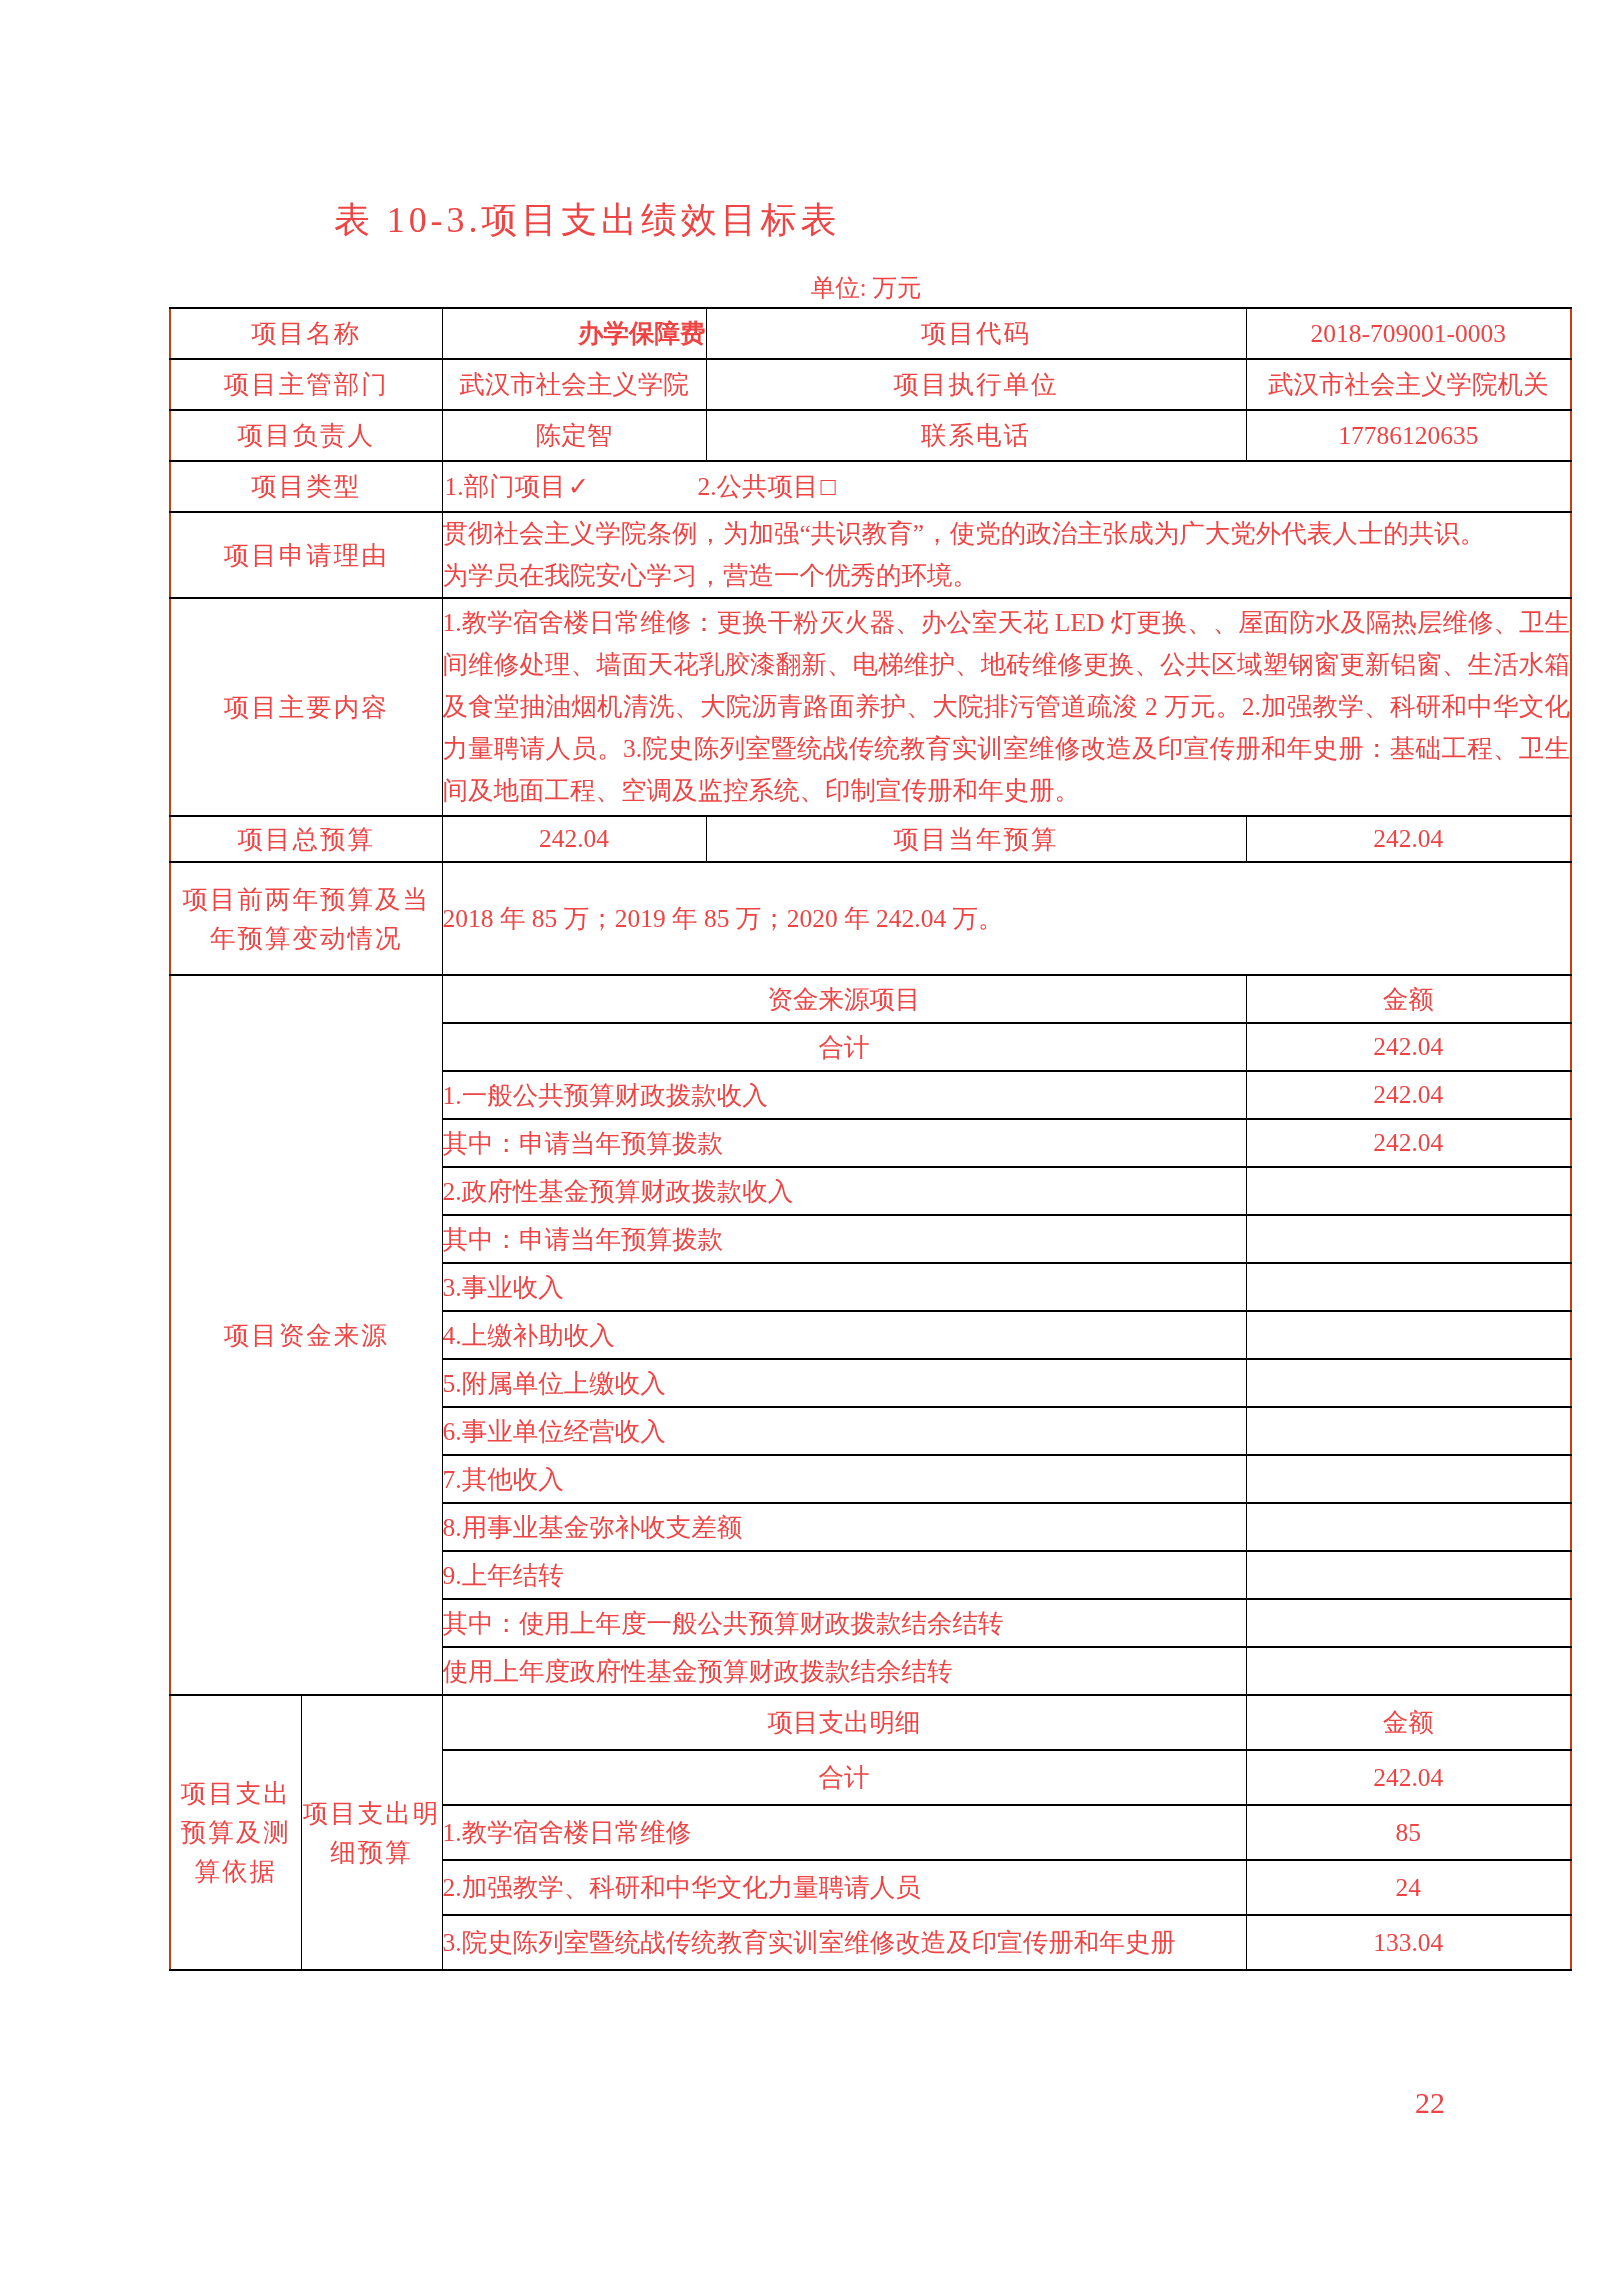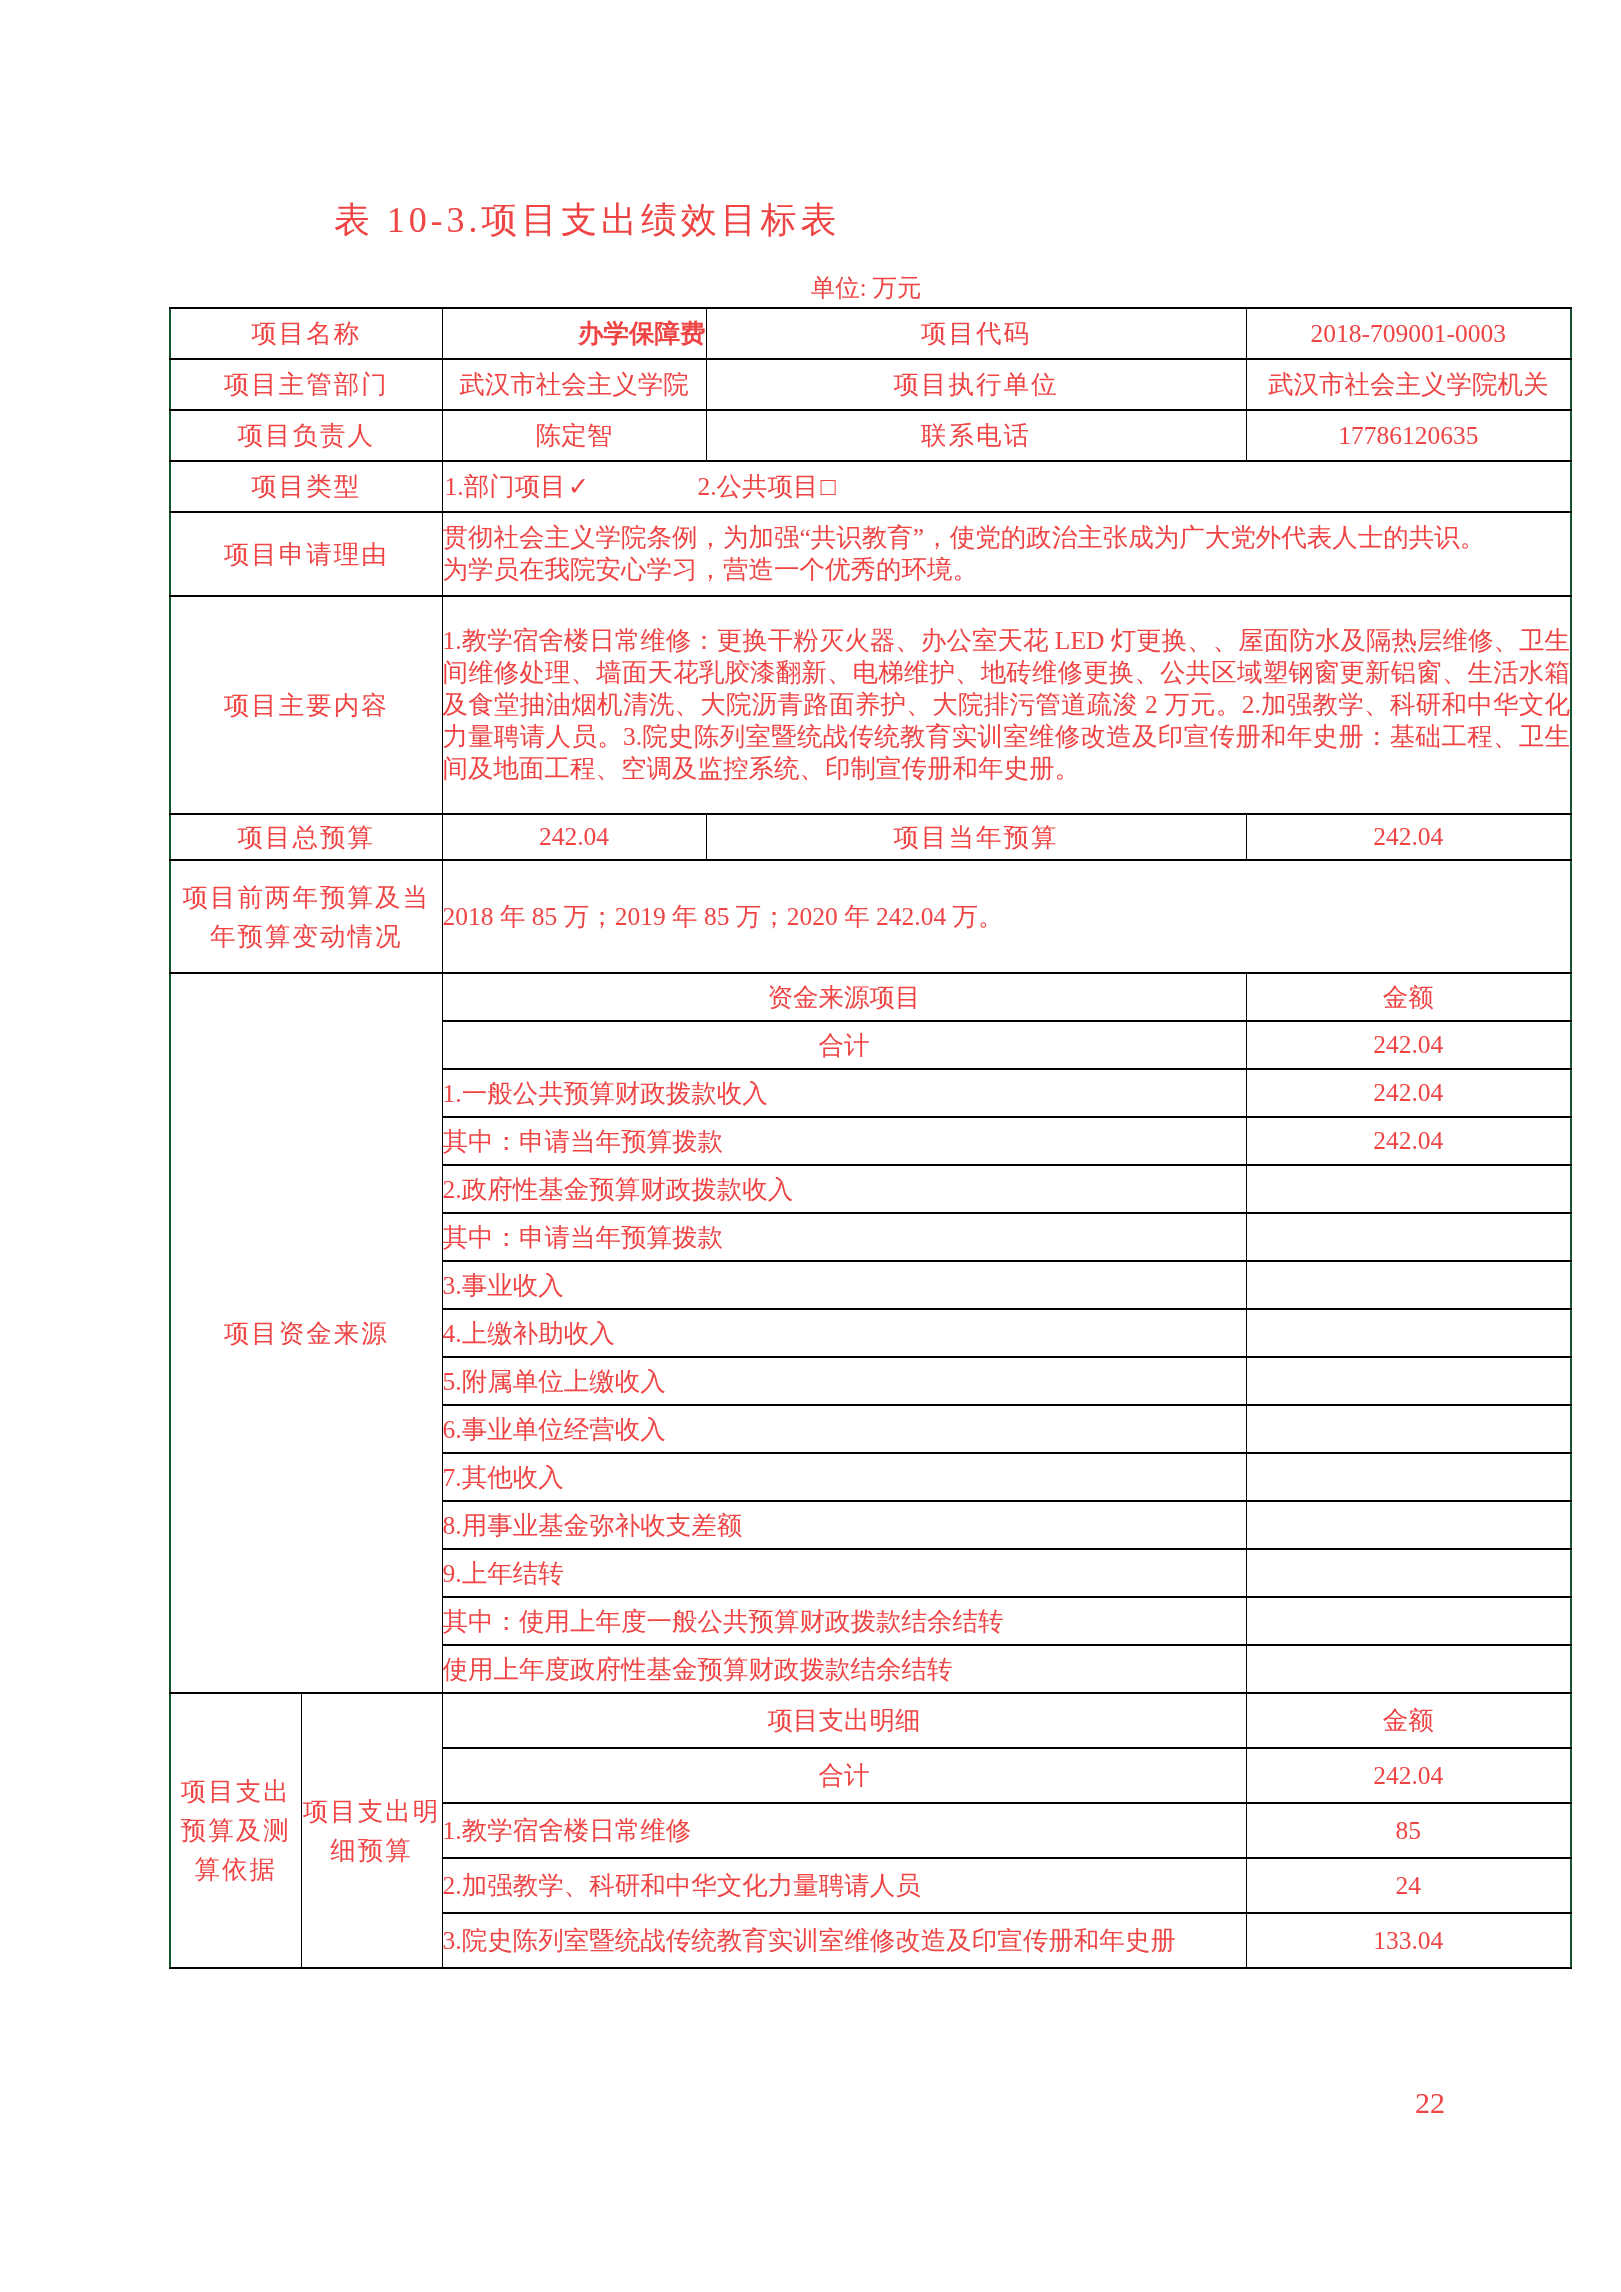--- a/index.html
+++ b/index.html
@@ -22,38 +22,38 @@
     margin-top:25.5px;
     margin-bottom:3.9px;
     padding-right:7.8px;
     text-align:center;
     font-size:24.5px;
   }
   table.tbl {
     border-collapse:collapse;
     table-layout:fixed;
     width:1402px;
-    border:2px solid #14532d;
+    border:2px solid #c2410c;
   }
   table.tbl td {
     border-left:1px solid #000;
     border-right:1px solid #000;
     border-top:2px solid #000;
     border-bottom:2px solid #000;
     font-size:25.5px;
     padding:0;
     overflow:hidden;
   }
   .h52 { height:51px; } .h118 { height:84px; } .h222 { height:218px; }
   .h58 { height:46px; } .h115 { height:113px;margin-top:9px; } .h49 { height:48px; }
   .h56 { height:55px; }
   td.lab { text-align:center; letter-spacing:2px; line-height:39px; padding:3.9px 5.9px; }
   td.val { text-align:center; }
   td.val-bold { text-align:right; font-weight:600; }
-  td.txt { text-align:justify; padding:7.8px 13.7px; line-height:32px;margin-top:16px; }
+  td.txt { text-align:justify; padding:7.8px 13.7px; line-height:42px;margin-top:16px; }
   td.prewrap { white-space:pre-line; }
   td.item { padding-left:13.7px; text-align:left; }
   td.item-ind1 { padding-left:43px; text-align:left; }
   td.item-ind2 { padding-left:122px; text-align:left;margin-left:27px; }
   td.amt { text-align:center; }
   td.center { text-align:center; }
   .type-opt1 { margin-left:2px; }
   .type-opt2 { margin-left:102px; }
   .mark { padding-left:2px; }
   .page-number {

